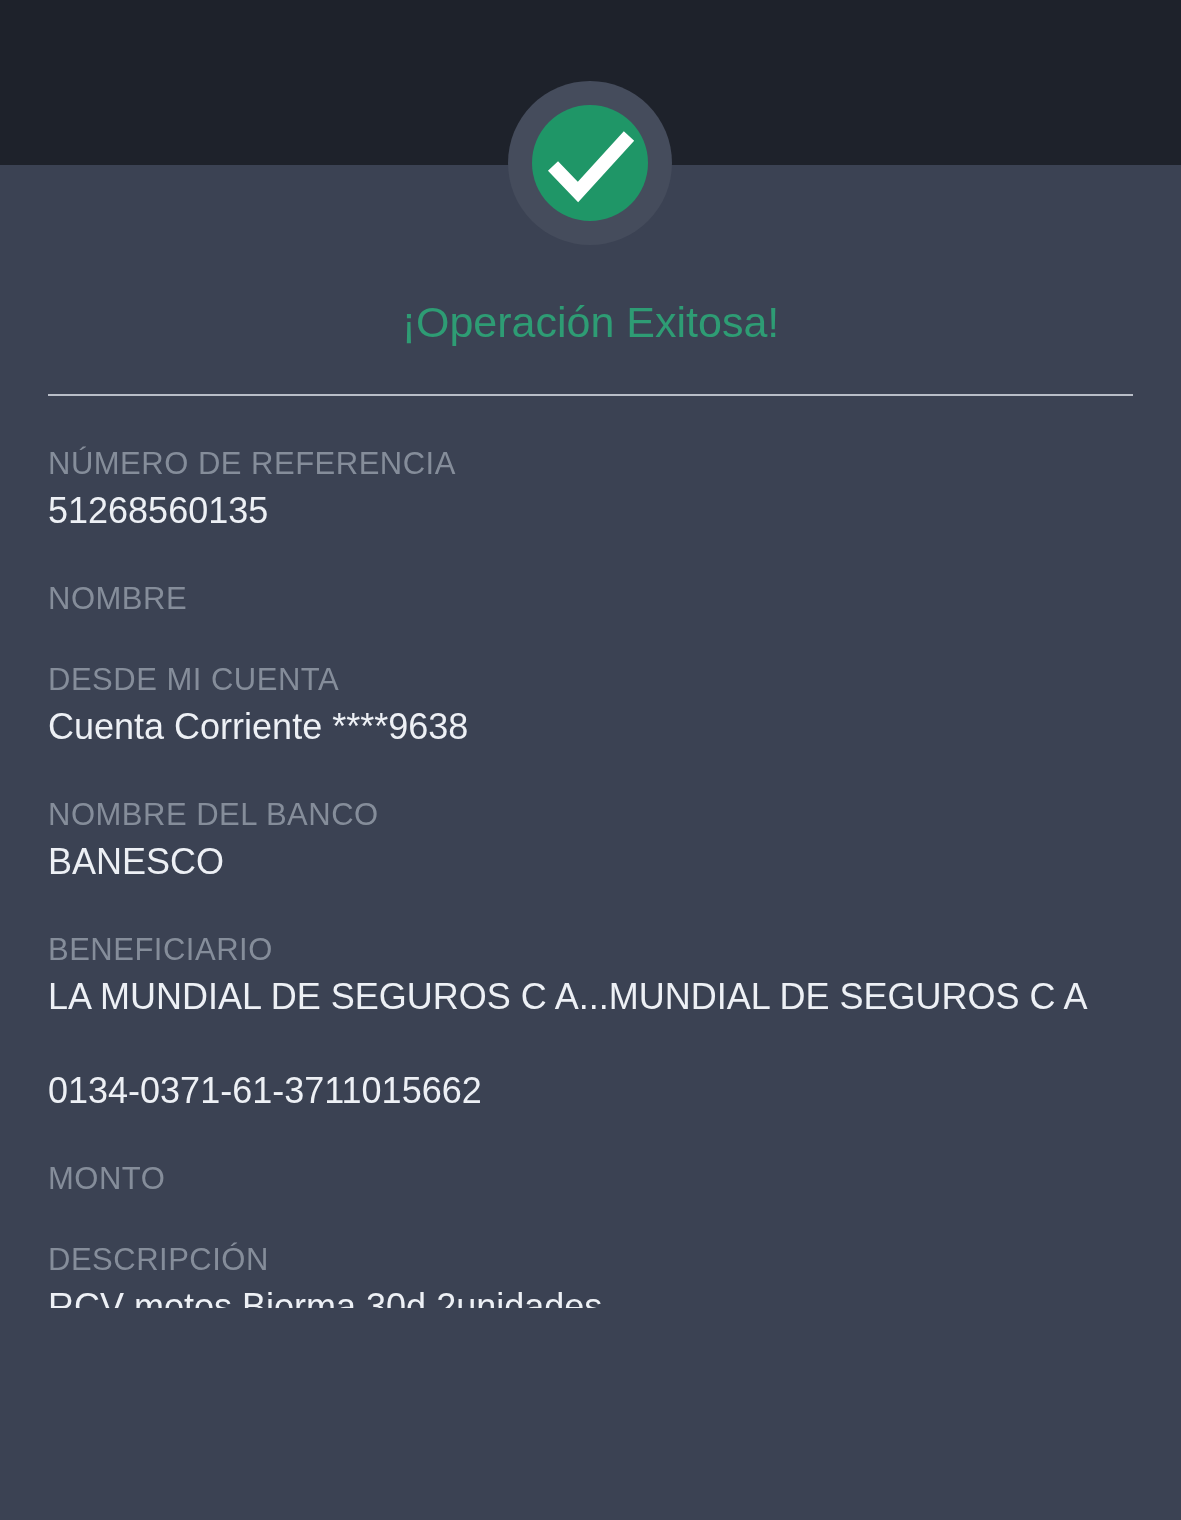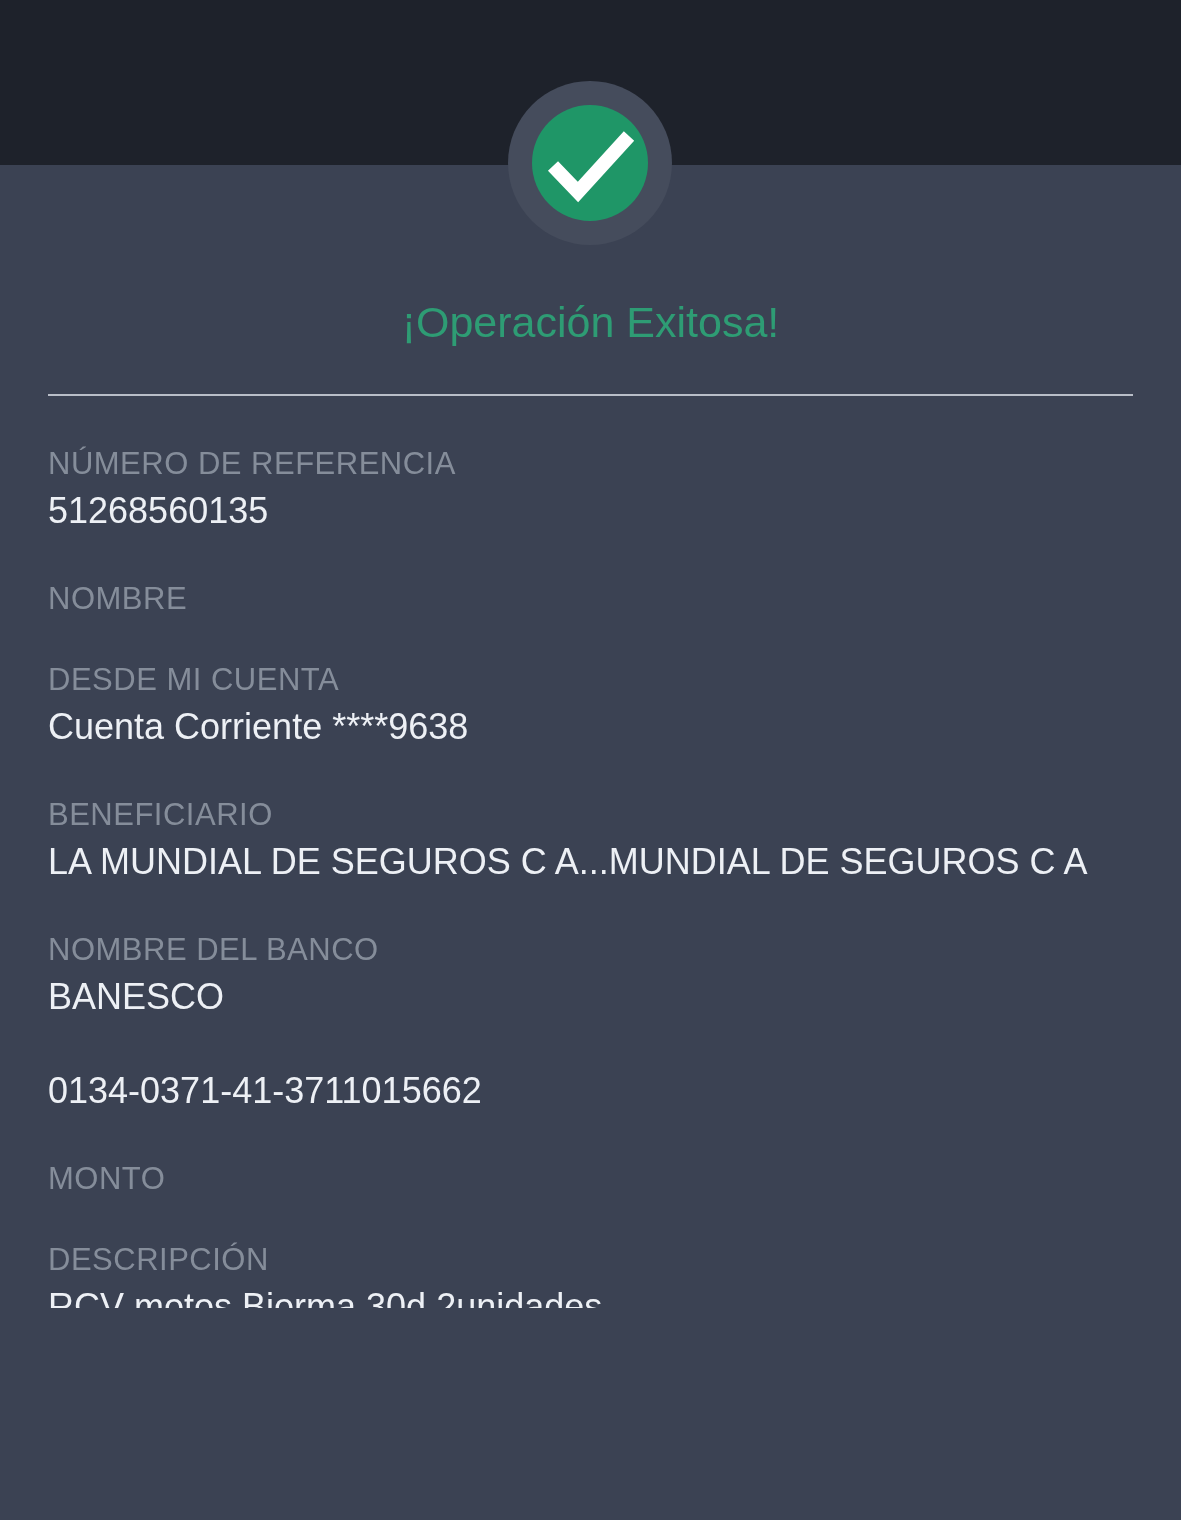--- a/index.html
+++ b/index.html
@@ -107,31 +107,31 @@
     <div class="field">
       <div class="field-label">NOMBRE</div>
     </div>
 
     <div class="field">
       <div class="field-label">DESDE MI CUENTA</div>
       <div class="field-value">Cuenta Corriente ****9638</div>
     </div>
 
     <div class="field">
+      <div class="field-label">NOMBRE DEL BANCO</div>
+      <div class="field-value">BANESCO</div>
+    </div>
+
+    <div class="field">
       <div class="field-label">BENEFICIARIO</div>
       <div class="field-value">LA MUNDIAL DE SEGUROS C A...MUNDIAL DE SEGUROS C A</div>
     </div>
 
     <div class="field">
-      <div class="field-label">NOMBRE DEL BANCO</div>
-      <div class="field-value">BANESCO</div>
-    </div>
-
-    <div class="field">
-      <div class="field-value">0134-0371-41-3711015662</div>
+      <div class="field-value">0134-0371-61-3711015662</div>
     </div>
 
     <div class="field">
       <div class="field-label">MONTO</div>
     </div>
 
     <div class="field">
       <div class="field-label">DESCRIPCIÓN</div>
       <div class="field-value">RCV motos Biorma 30d 2unidades</div>
     </div>

